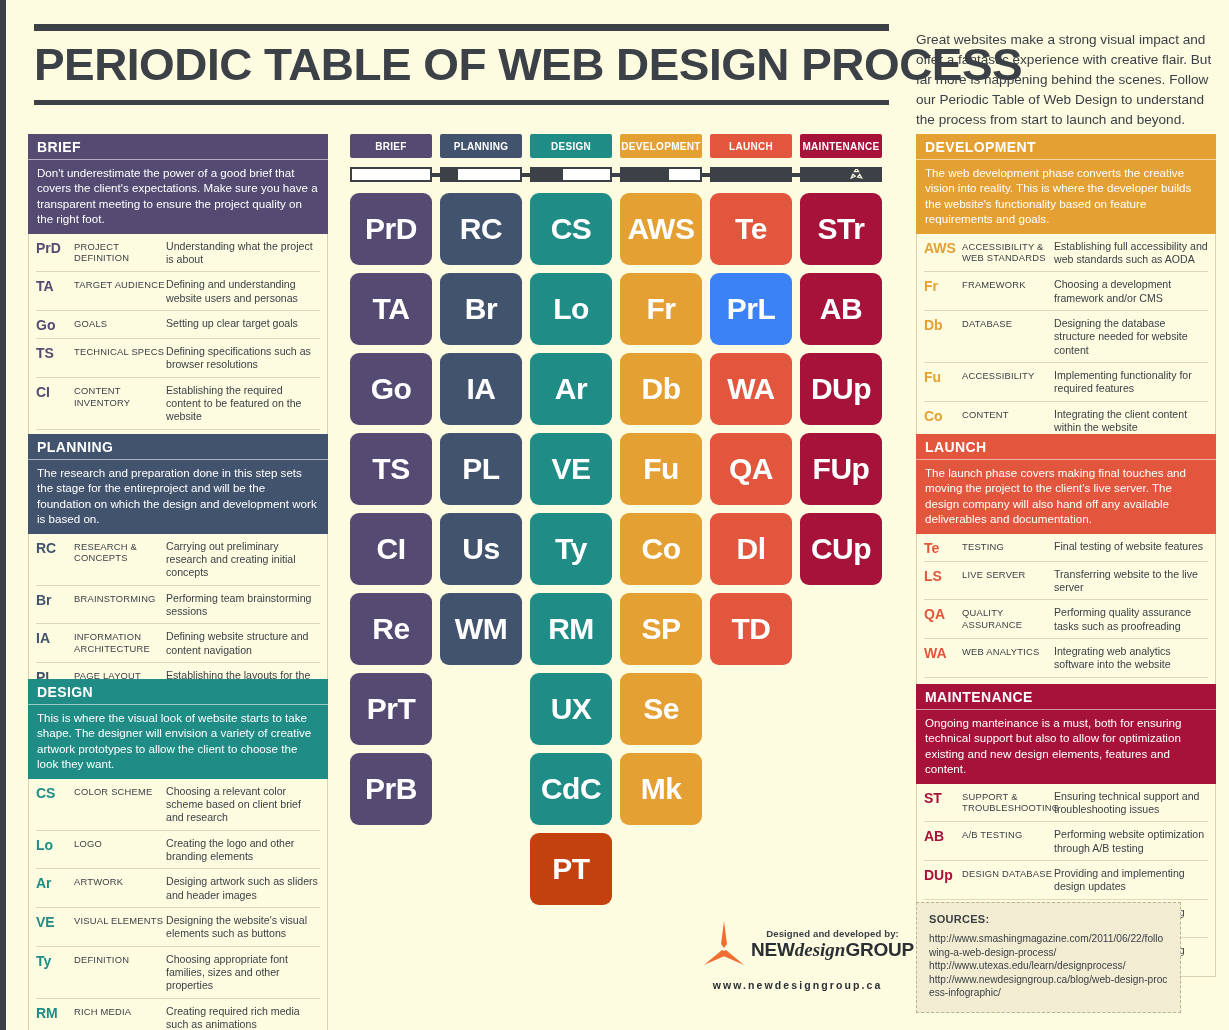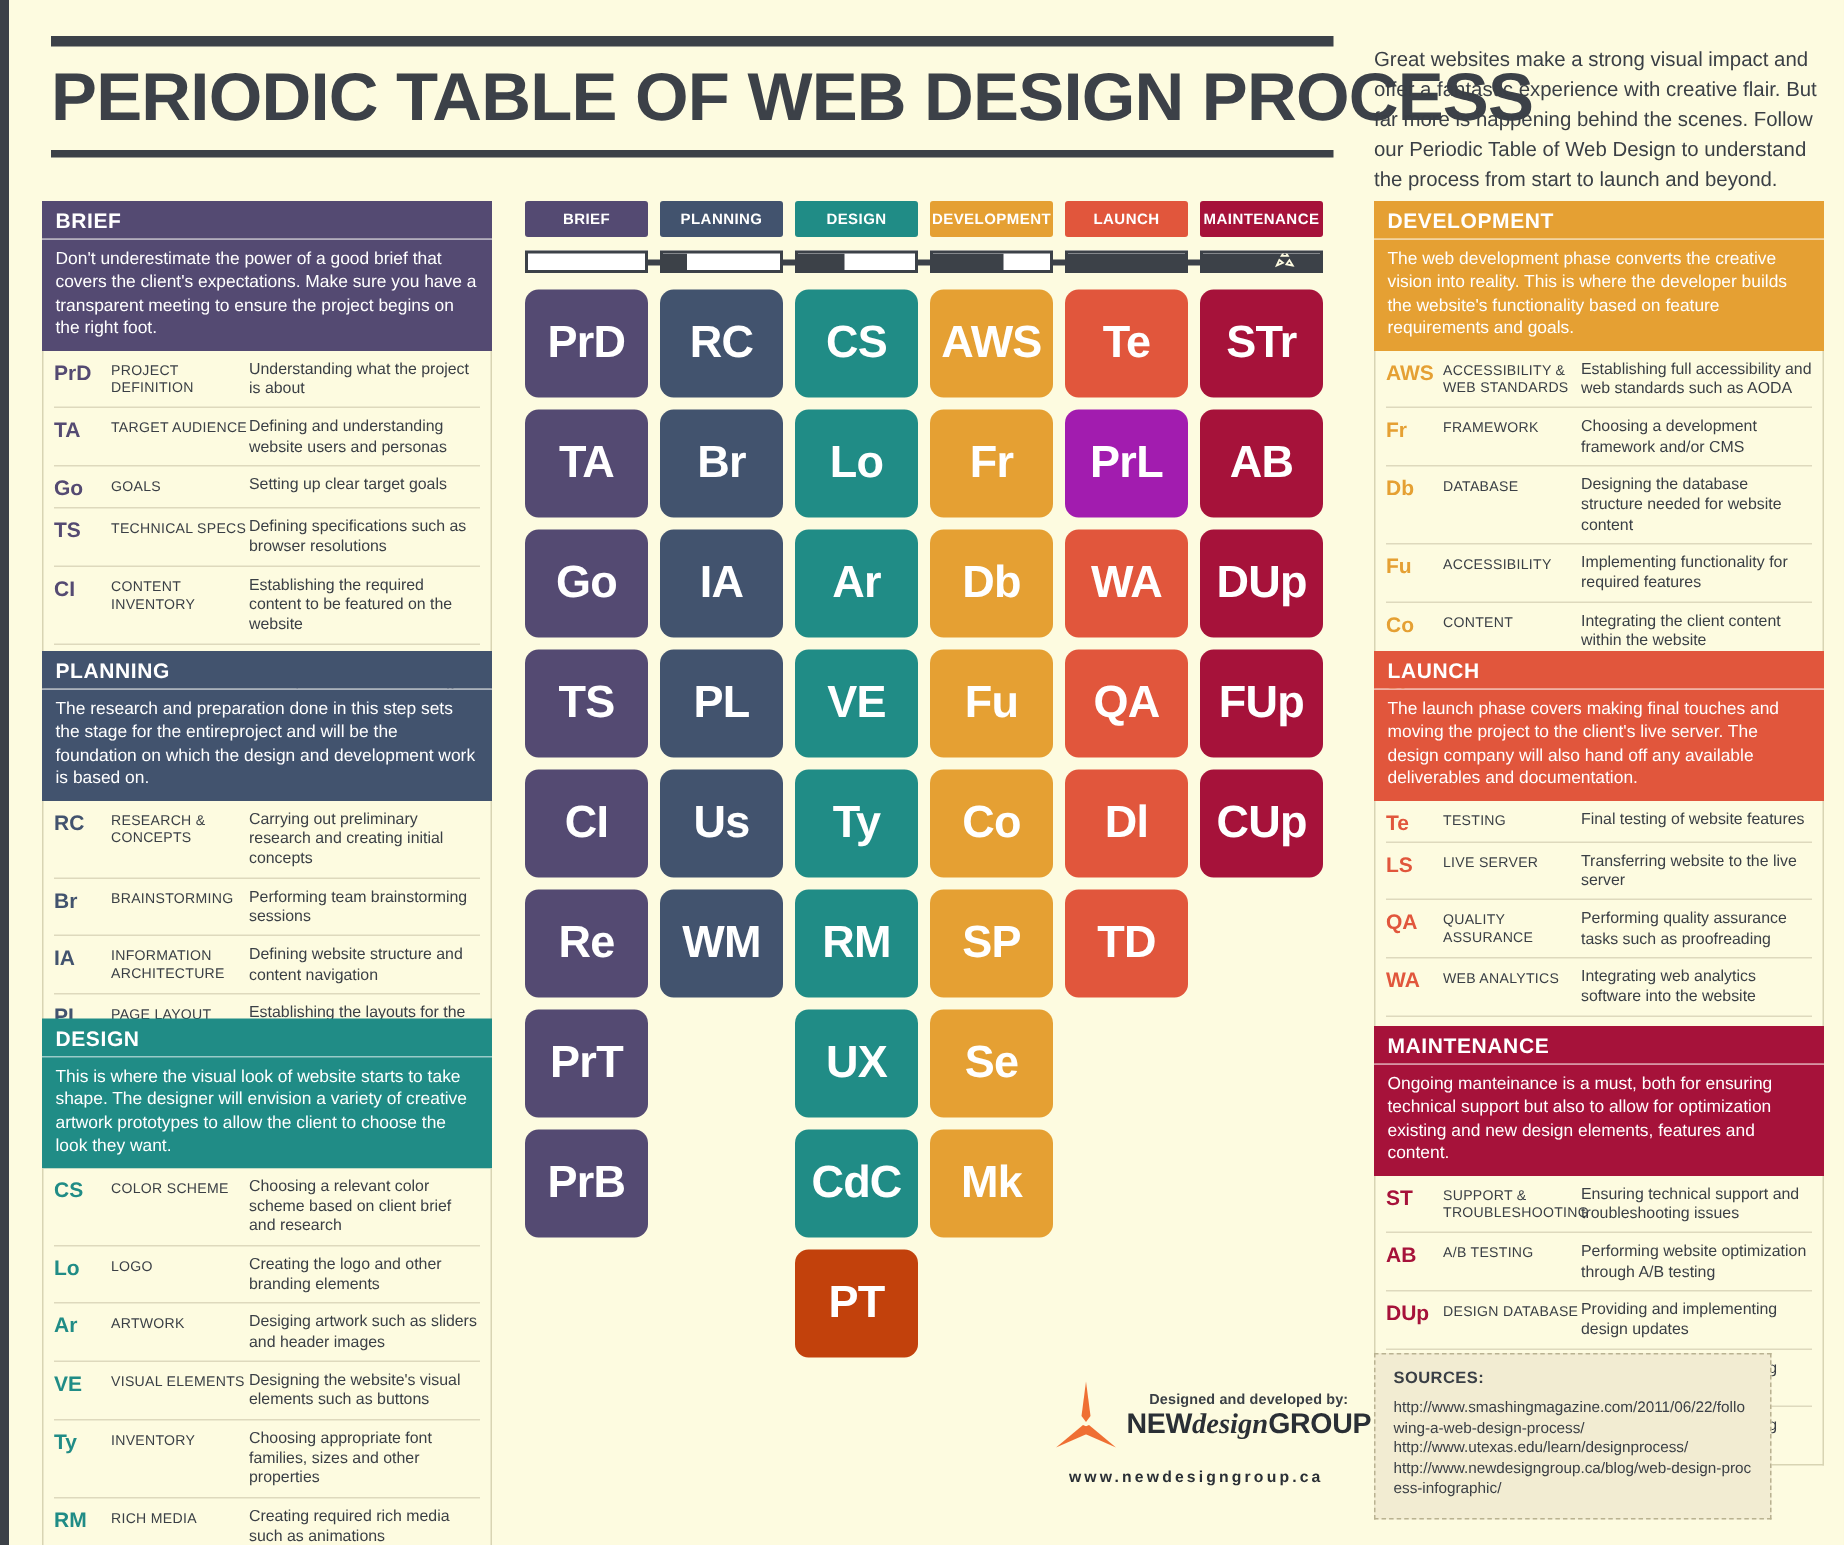--- a/index.html
+++ b/index.html
@@ -112,21 +112,21 @@
 
   <div class="hdr">
     <div class="rule"></div>
     <div class="title">PERIODIC TABLE OF WEB DESIGN PROCESS</div>
     <div class="rule bottom"></div>
   </div>
   <div class="intro">Great websites make a strong visual impact and offer a fantastic experience with creative flair. But far more is happening behind the scenes.  Follow our Periodic Table of Web Design to understand the process from start to launch and beyond.</div>
 
   <div class="panel c-brief" id="panel-brief" style="left:22px;top:134px;">
     <div class="phead">BRIEF</div>
-    <div class="pdesc">Don't underestimate the power of a good brief that covers the client's expectations. Make sure you have a transparent meeting to ensure the project begins on the right foot.</div>
+    <div class="pdesc">Don't underestimate the power of a good brief that covers the client's expectations. Make sure you have a transparent meeting to ensure the project quality on the right foot.</div>
     <div class="rows">
         <div class="prow">
           <div class="sym">PrD</div>
           <div class="nm">PROJECT DEFINITION</div>
           <div class="ds">Understanding what the project is about</div>
         </div>
         <div class="prow">
           <div class="sym">TA</div>
           <div class="nm">TARGET AUDIENCE</div>
           <div class="ds">Defining and understanding website users and personas</div>
@@ -220,21 +220,21 @@
           <div class="nm">ARTWORK</div>
           <div class="ds">Desiging artwork such as sliders and header images</div>
         </div>
         <div class="prow">
           <div class="sym">VE</div>
           <div class="nm">VISUAL ELEMENTS</div>
           <div class="ds">Designing the website's visual elements such as buttons</div>
         </div>
         <div class="prow">
           <div class="sym">Ty</div>
-          <div class="nm">INVENTORY</div>
+          <div class="nm">DEFINITION</div>
           <div class="ds">Choosing appropriate font families, sizes and other properties</div>
         </div>
         <div class="prow">
           <div class="sym">RM</div>
           <div class="nm">RICH MEDIA</div>
           <div class="ds">Creating required rich media such as animations</div>
         </div>
       </div>
   </div>
 
@@ -397,21 +397,21 @@
         <div class="tile" style="background: rgb(84, 74, 114);">PrD</div>
         <div class="tile" style="background: rgb(66, 83, 110);">RC</div>
         <div class="tile" style="background: rgb(32, 140, 134);">CS</div>
         <div class="tile" style="background: rgb(229, 160, 51);">AWS</div>
         <div class="tile" style="background: rgb(225, 86, 60);">Te</div>
         <div class="tile" style="background: rgb(166, 18, 58);">STr</div>
         <div class="tile" style="background: rgb(84, 74, 114);">TA</div>
         <div class="tile" style="background: rgb(66, 83, 110);">Br</div>
         <div class="tile" style="background: rgb(32, 140, 134);">Lo</div>
         <div class="tile" style="background: rgb(229, 160, 51);">Fr</div>
-        <div class="tile" style="background: #a21caf;">PrL</div>
+        <div class="tile" style="background: #3b82f6;">PrL</div>
         <div class="tile" style="background: rgb(166, 18, 58);">AB</div>
         <div class="tile" style="background: rgb(84, 74, 114);">Go</div>
         <div class="tile" style="background: rgb(66, 83, 110);">IA</div>
         <div class="tile" style="background: rgb(32, 140, 134);">Ar</div>
         <div class="tile" style="background: rgb(229, 160, 51);">Db</div>
         <div class="tile" style="background: rgb(225, 86, 60);">WA</div>
         <div class="tile" style="background: rgb(166, 18, 58);">DUp</div>
         <div class="tile" style="background: rgb(84, 74, 114);">TS</div>
         <div class="tile" style="background: rgb(66, 83, 110);">PL</div>
         <div class="tile" style="background: rgb(32, 140, 134);">VE</div>

